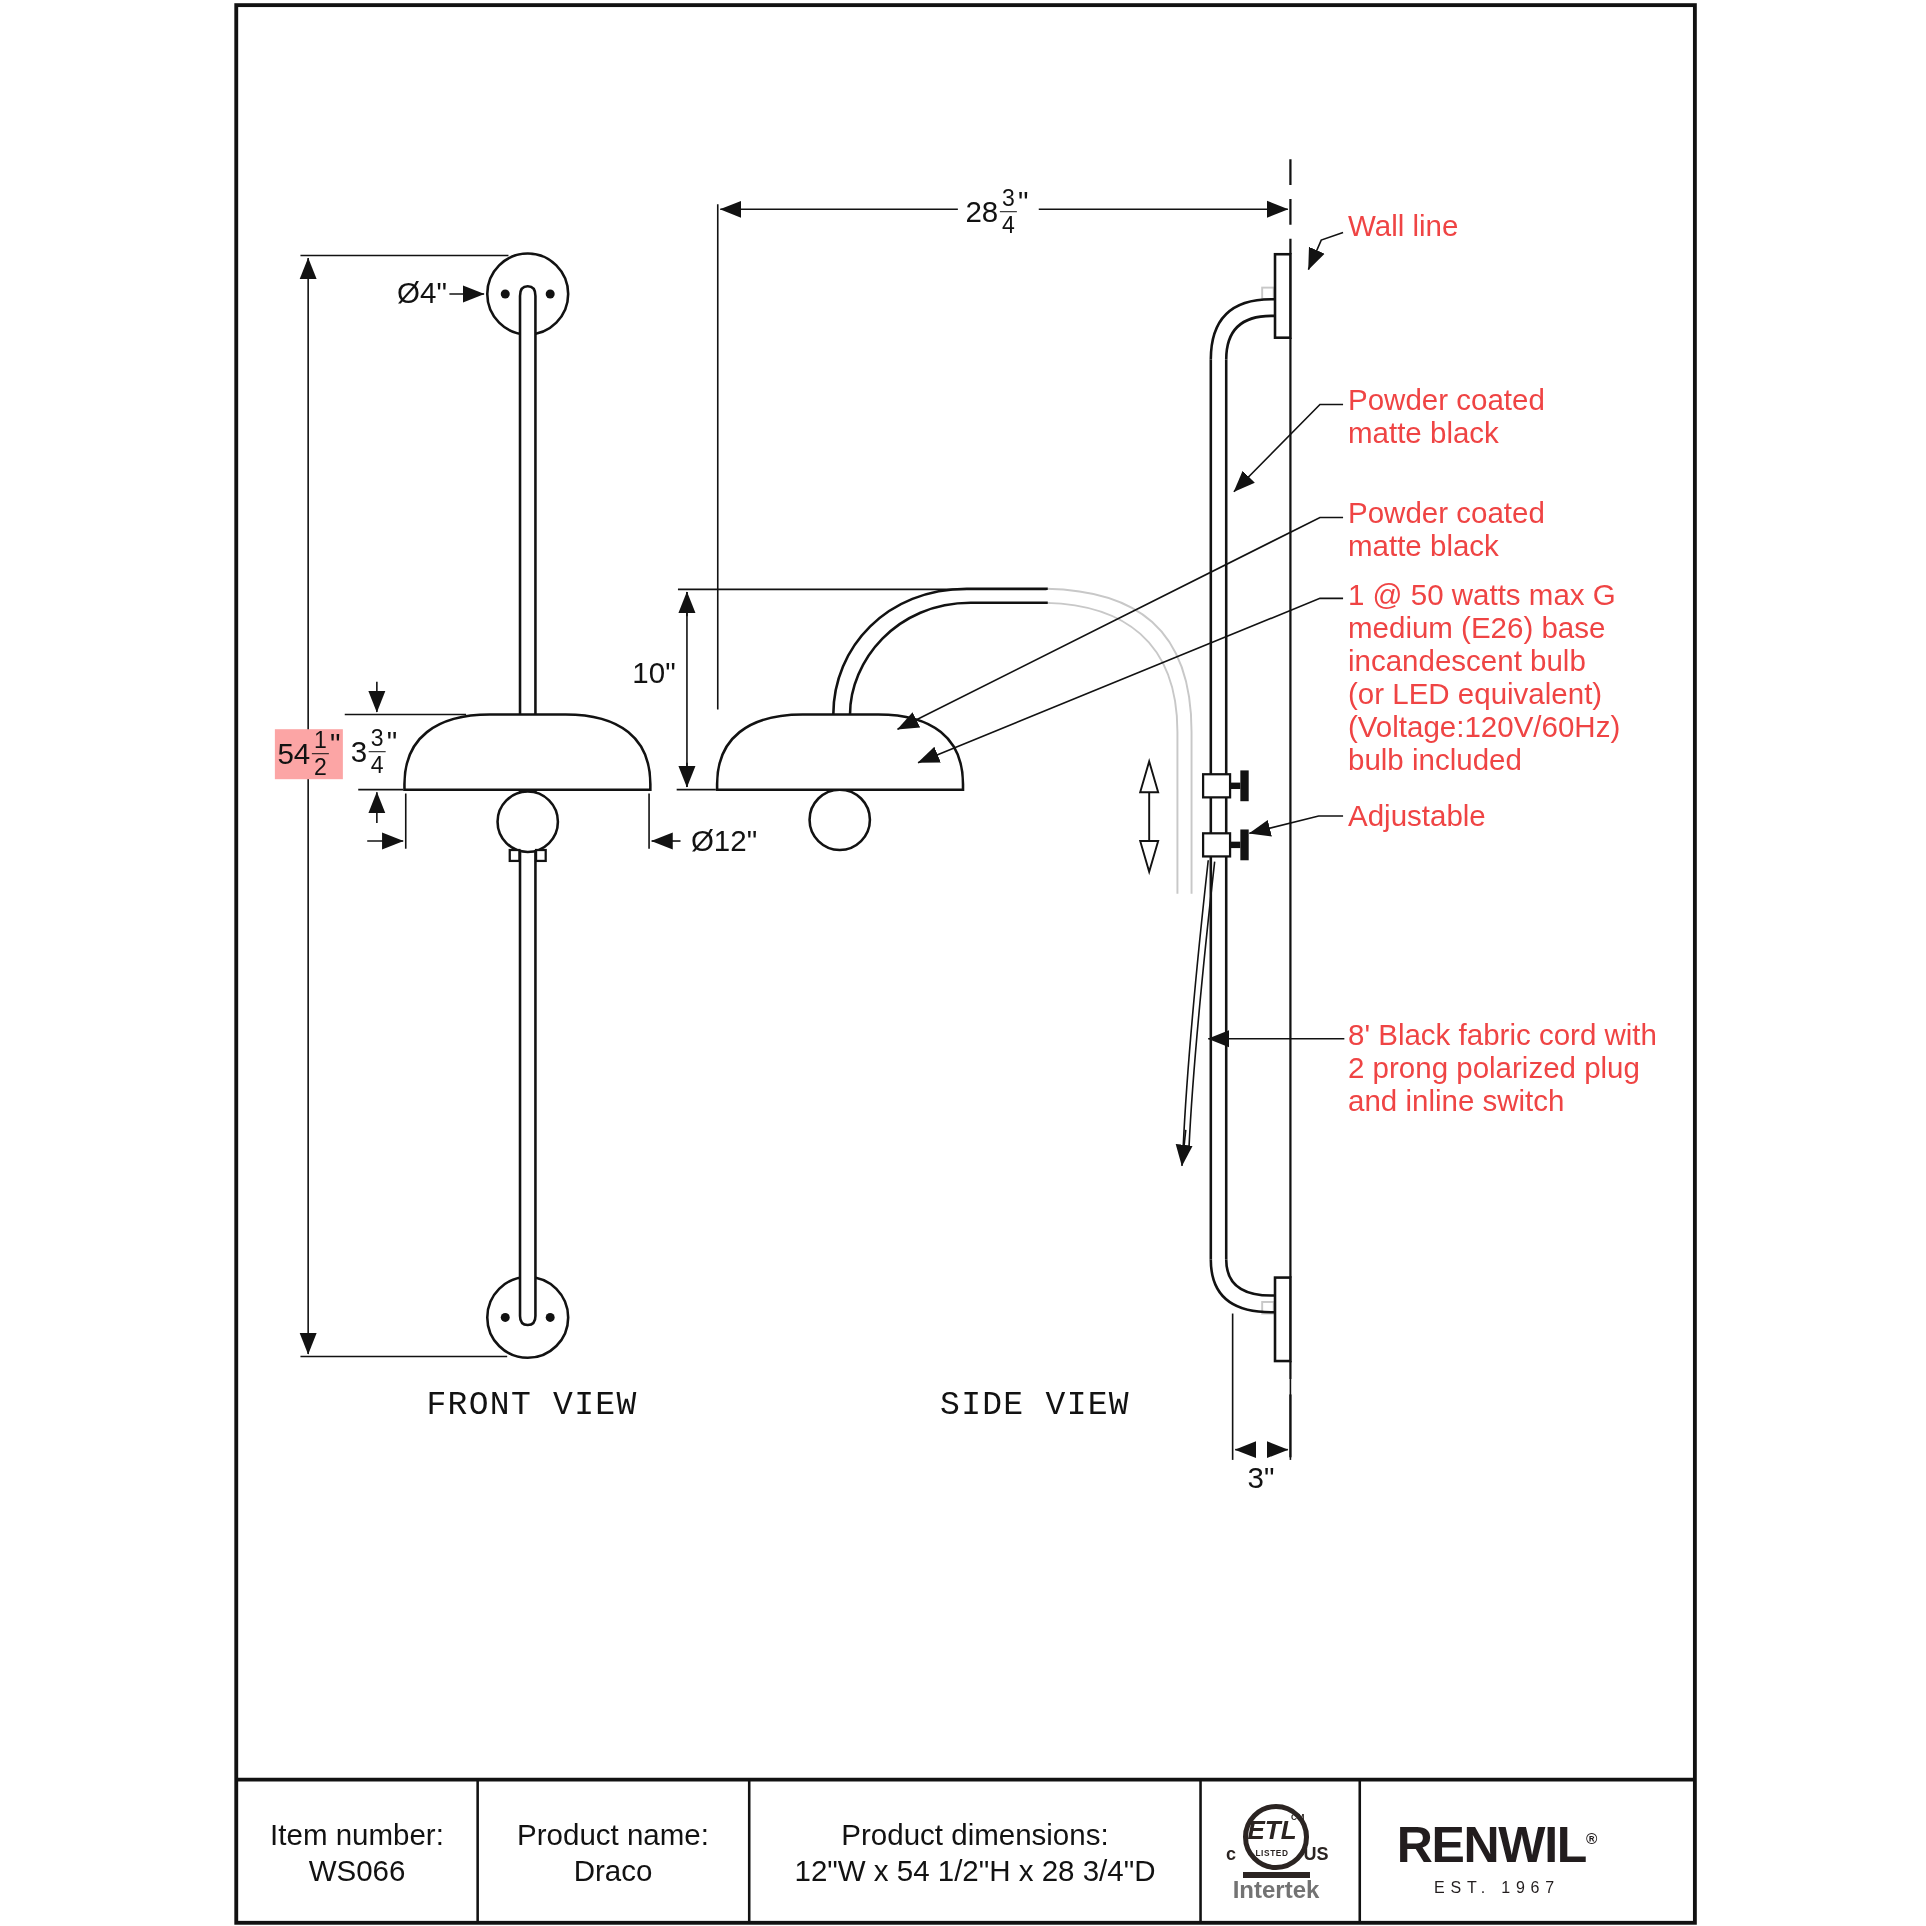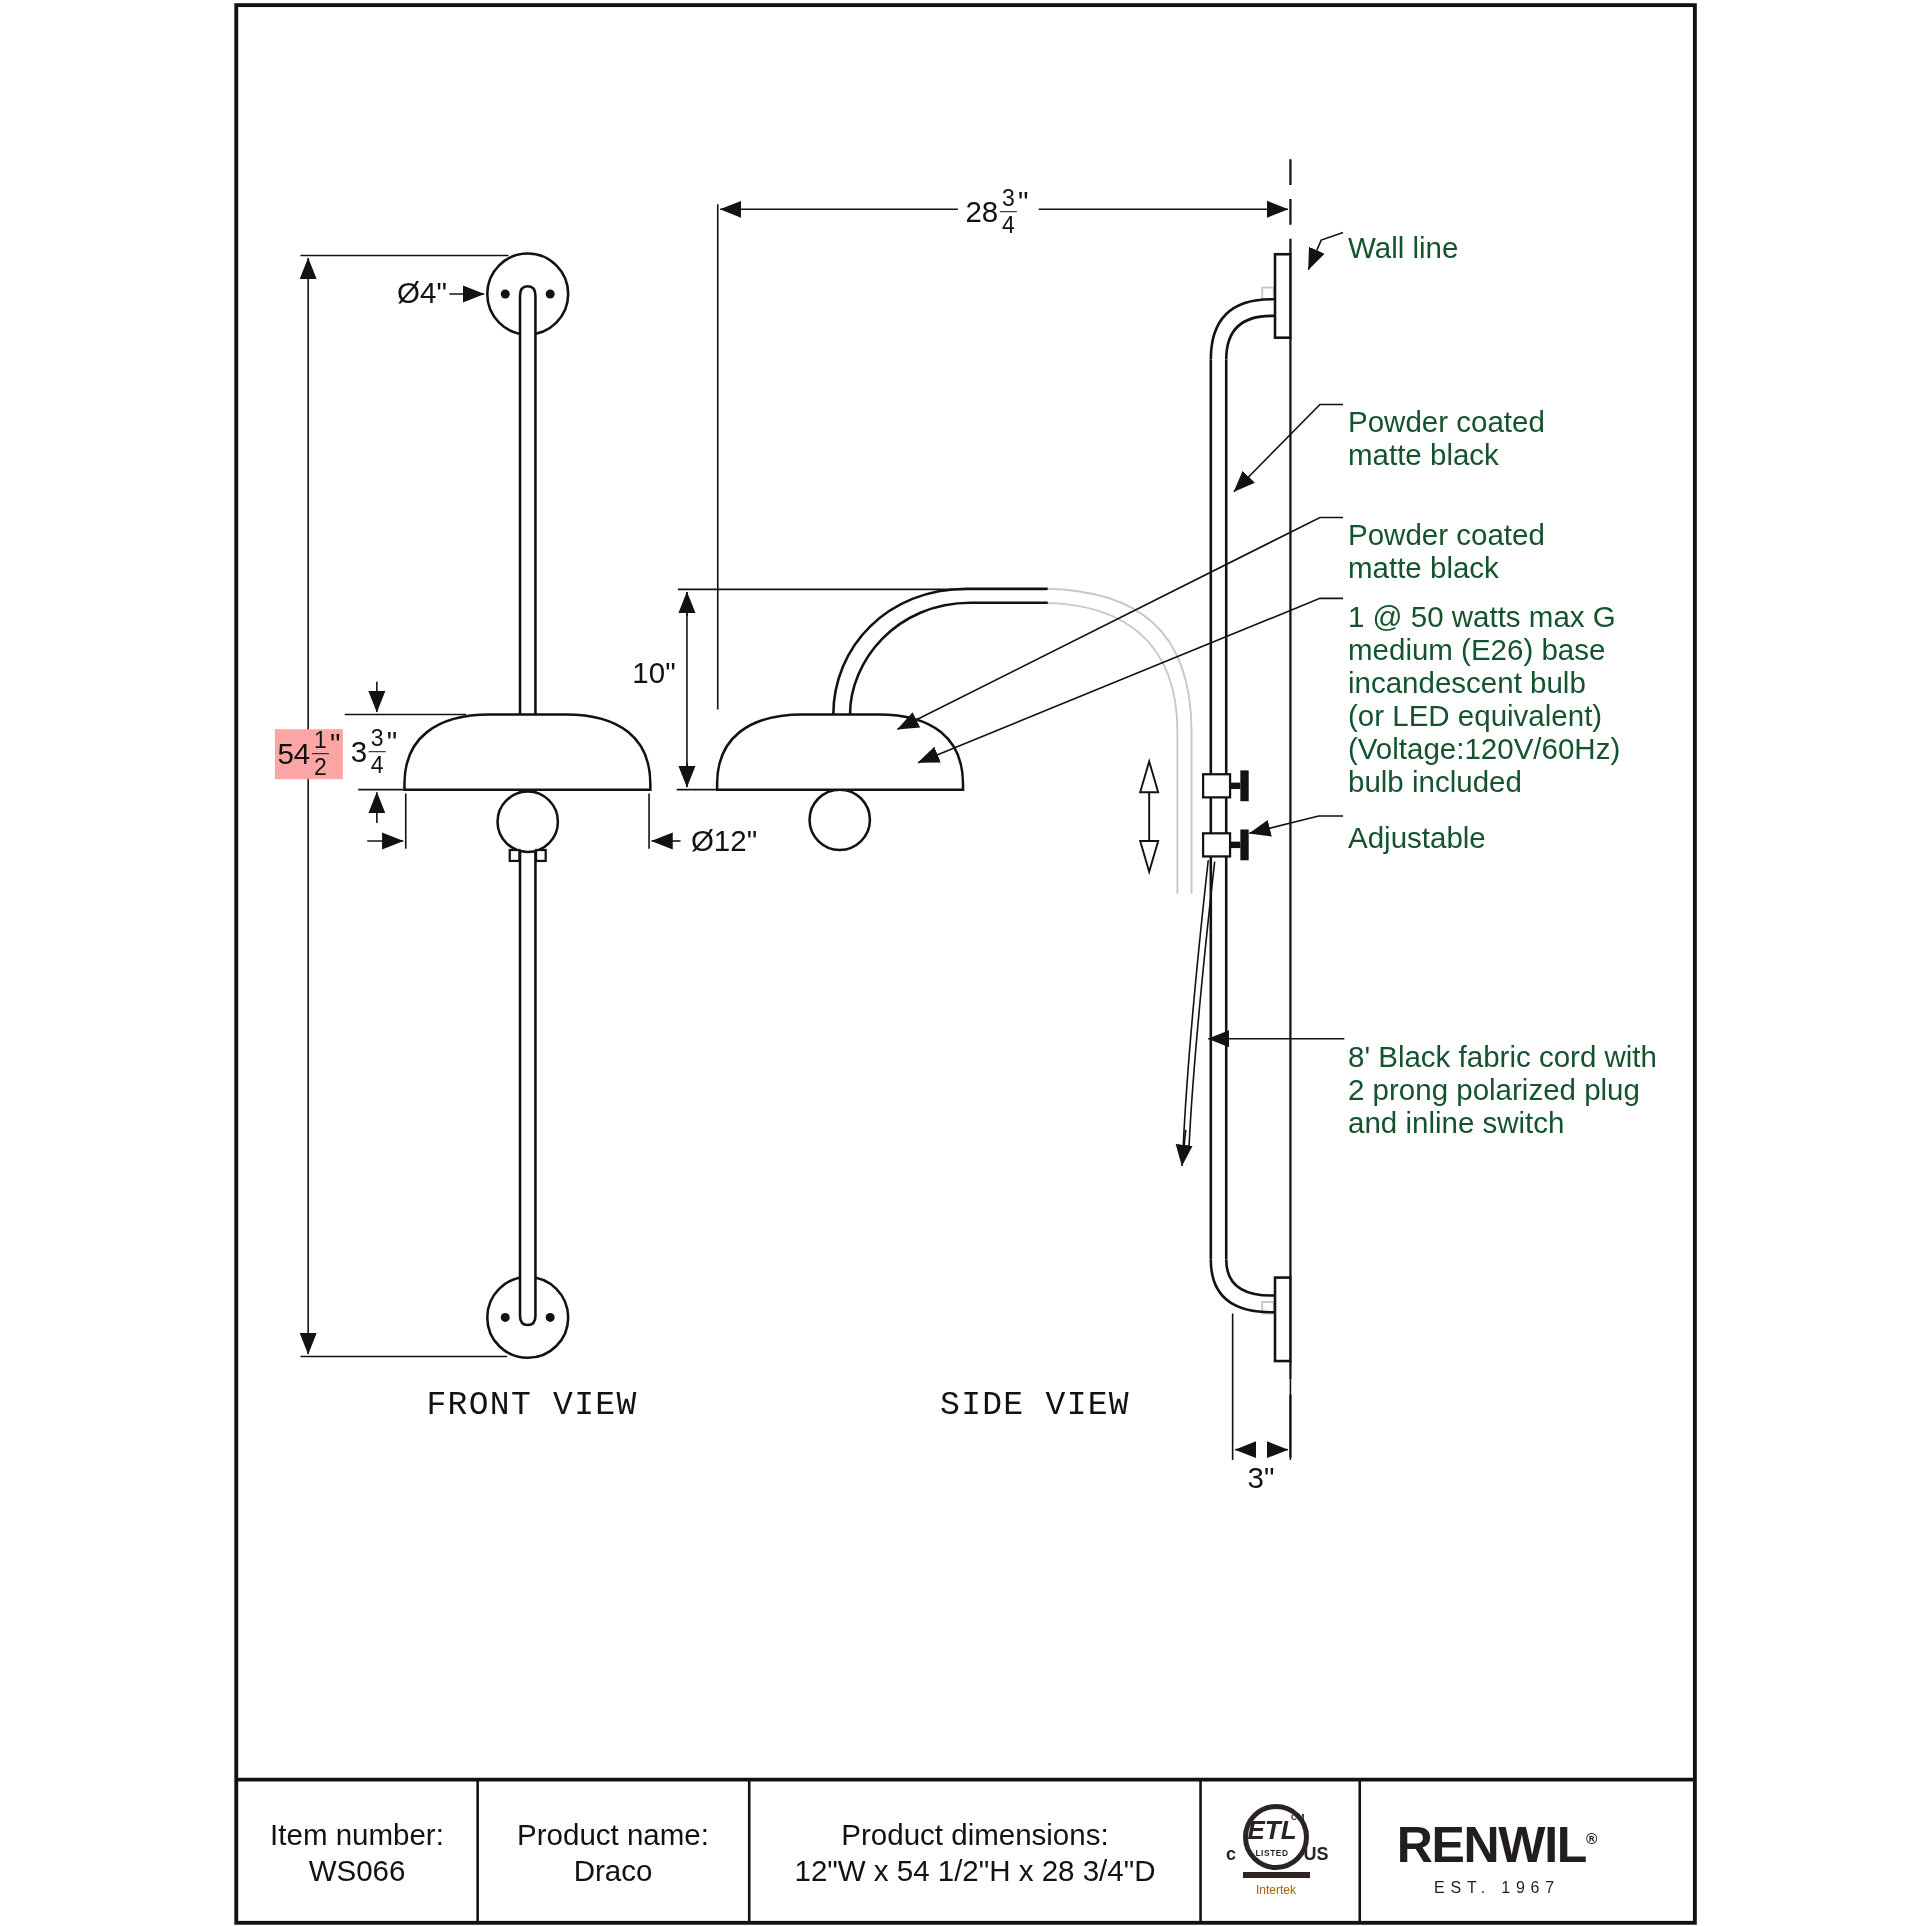--- a/index.html
+++ b/index.html
@@ -6,33 +6,33 @@
   #sheet{position:relative;width:1926px;height:1926px;background:#ffffff;overflow:hidden;
          font-family:"Liberation Sans",sans-serif;color:#121212;}
   svg{position:absolute;left:0;top:0;}
   .label{position:absolute;transform:translate(-50%,-50%);font-size:29.5px;color:#121212;
          white-space:nowrap;display:inline-flex;align-items:center;line-height:1;}
   .frac{display:inline-flex;flex-direction:column;align-items:center;font-size:23px;
         line-height:1.0;margin-left:1.9px;}
   .frac .num{border-bottom:1.9px solid #121212;padding:0 1.9px 1.3px 1.9px;}
   .frac .den{padding-top:1.3px;}
   .unit{align-self:flex-start;line-height:1;margin-left:1.3px;}
-  .ann{position:absolute;left:1348px;font-size:29.5px;line-height:33px;color:#14532d;white-space:nowrap;margin-top:22px;}
+  .ann{position:absolute;left:1348px;font-size:29.5px;line-height:33px;color:#ef4444;white-space:nowrap;}
   .viewlabel{position:absolute;transform:translate(-50%,-50%);font-size:33px;letter-spacing:1.3px;color:#121212;white-space:nowrap;font-family:Liberation Mono, monospace;}
   .tb{position:absolute;transform:translate(-50%,-50%);font-size:29.5px;color:#121212;white-space:nowrap;}
   .brand{font-weight:900;font-size:50px;letter-spacing:-1.3px;color:#221d1e;}
   .brand sup{font-size:15.4px;font-weight:700;vertical-align:18px;letter-spacing:0;}
   .est{font-size:16px;letter-spacing:5.8px;color:#221d1e;}
   .etl-circle{position:absolute;left:1243px;top:1804px;width:56px;height:56px;
               border:5.1px solid #2b2422;border-radius:50%;}
   .etl-mark{font-weight:700;font-size:26px;color:#2b2422;font-style:italic;}
   .etl-small{font-size:18px;color:#2b2422;font-weight:700;}
   .etl-tiny{font-size:8.3px;color:#2b2422;font-weight:700;letter-spacing:0.6px;}
   .etl-bar{position:absolute;left:1243px;top:1872px;width:67px;height:6.4px;background:#2b2422;}
-  .intertek{font-size:12px;color:#a16207;}
+  .intertek{font-size:24px;color:#737373;font-weight:bold;}
 </style>
 </head>
 <body>
 
 <div id="sheet">
 
 <svg width="1926" height="1926" viewBox="0 0 3000 3000">
   <defs>
     <marker id="ah" viewBox="0 0 10 10" refX="9.4" refY="5" markerWidth="14" markerHeight="14" orient="auto-start-reverse">
       <path d="M0 1.2 L9.6 5 L0 8.8 Z" fill="#121212"></path>

